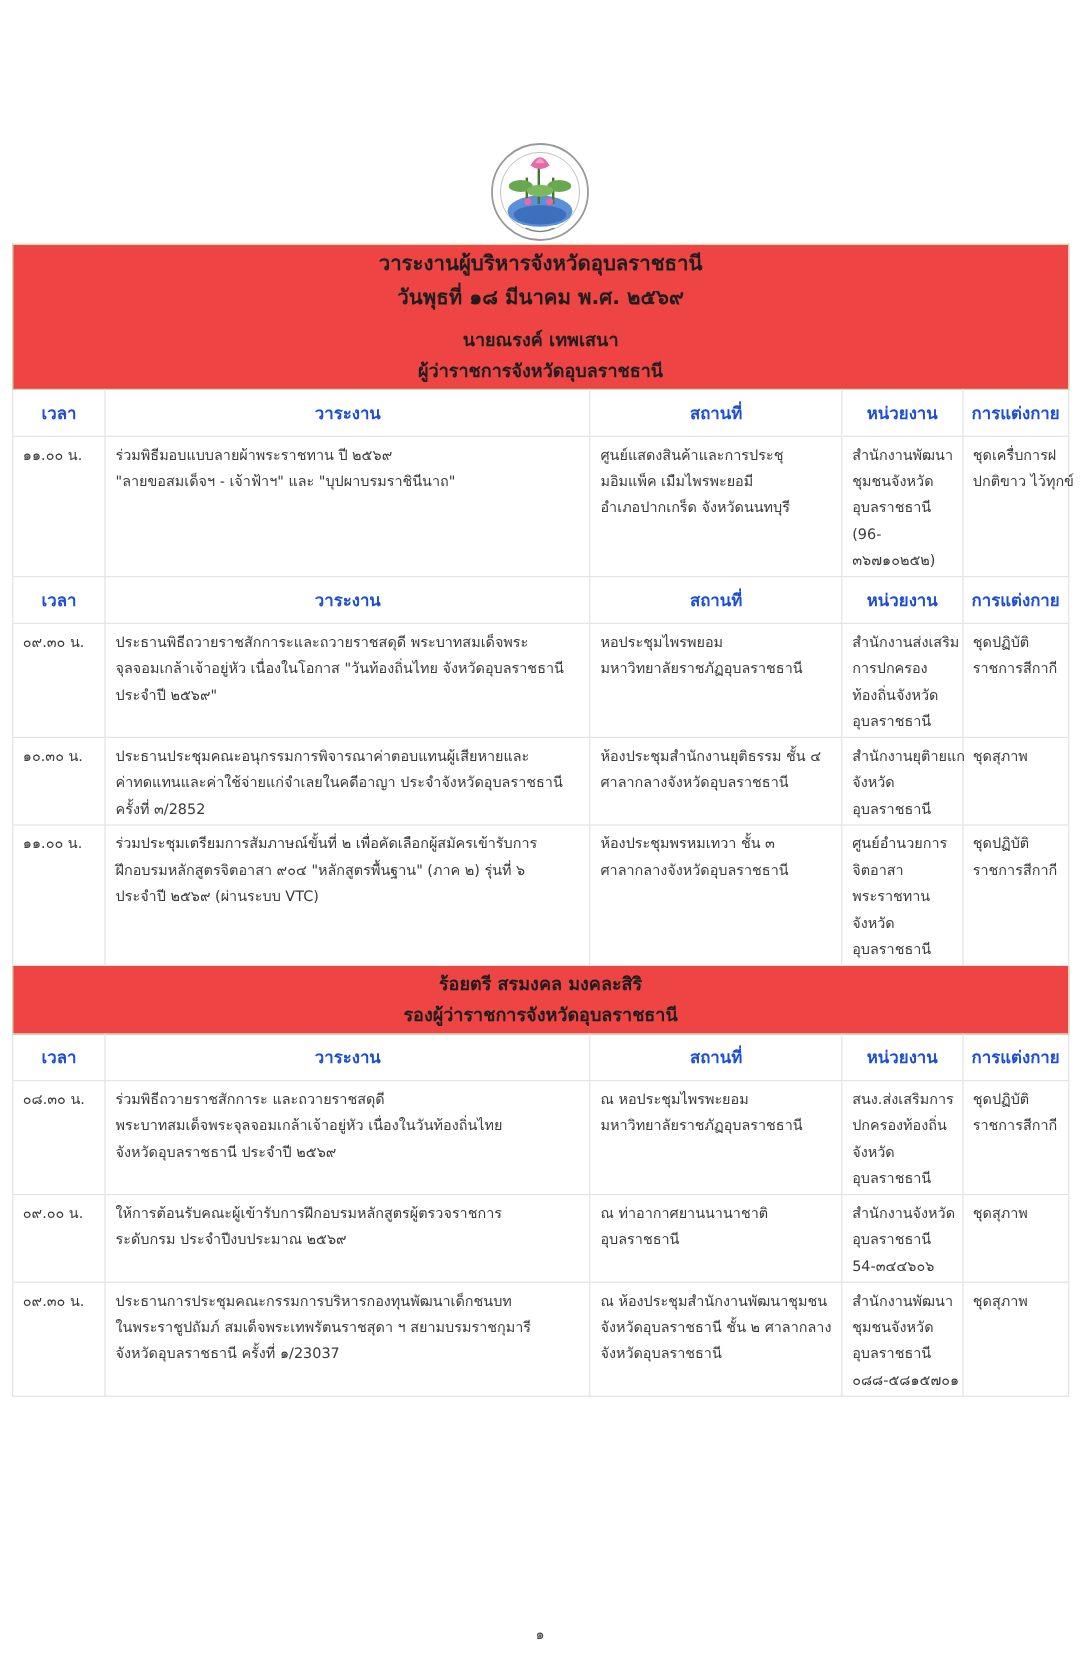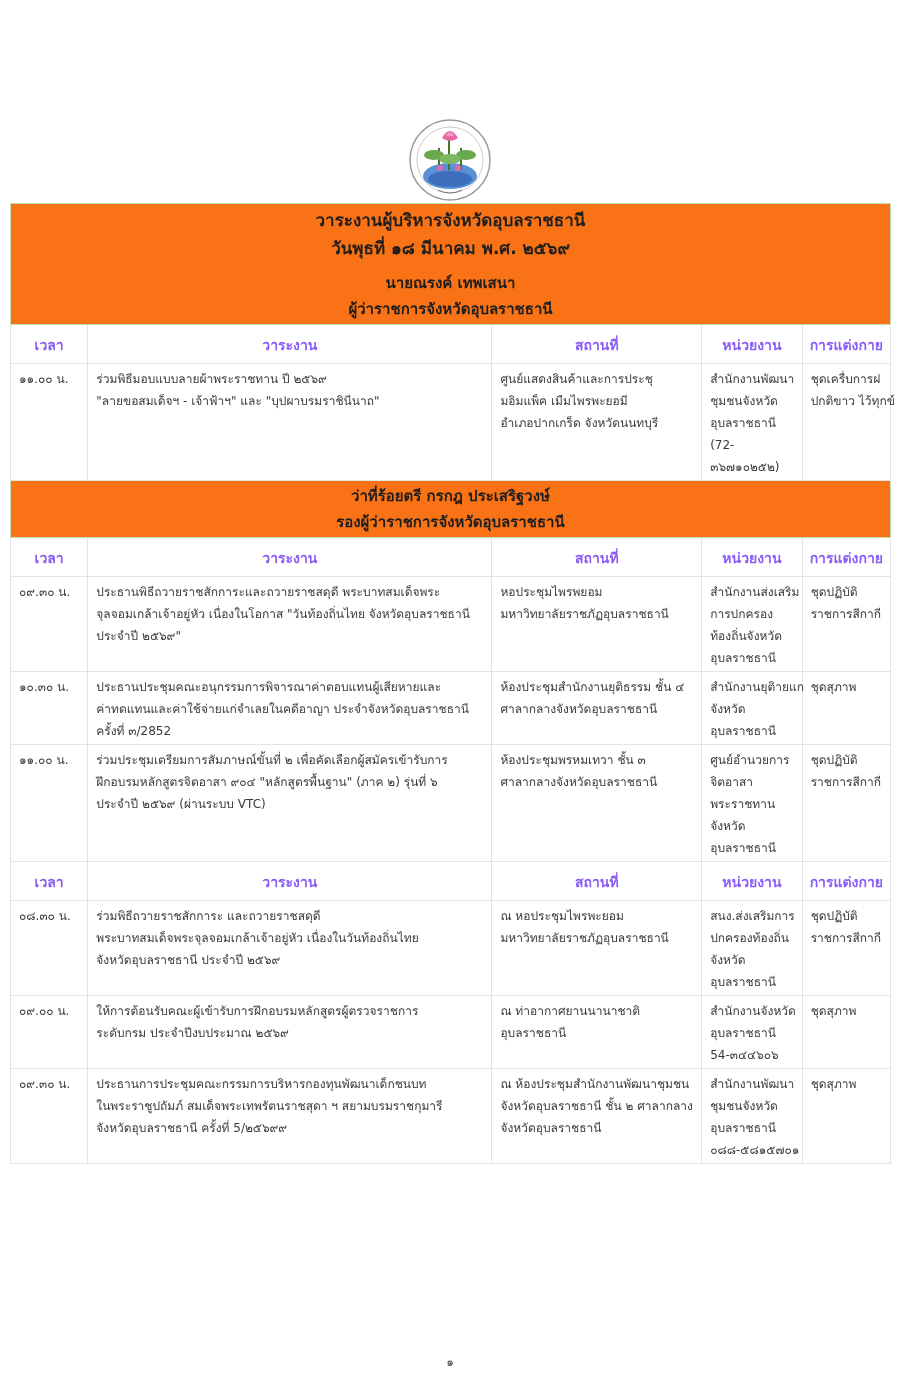--- a/index.html
+++ b/index.html
@@ -14,28 +14,28 @@
     position: absolute; left: 10px; top: 203px; width: 881px;
     border-collapse: collapse; table-layout: fixed;
   }
   .agenda td, .agenda th {
     border: 1px solid #e3e3e3; vertical-align: top;
     font-size: 12px; line-height: 22px; padding: 4px 8px 2px 8px;
     font-weight: normal; text-align: left; color: #3a3a3a;
     word-wrap: break-word;
   }
   .agenda .banner td {
-    background: #f97316; border: 1px solid #c6dfb1; text-align: center;
+    background: #ef4444; border: 1px solid #c6dfb1; text-align: center;
     font-weight: bold; color: #1e1e1e; font-size: 15px; line-height: 26px;
     padding: 2px 4px;
   }
   .agenda .banner .title { font-size: 17px; line-height: 28px; }
   .agenda .banner .gap { height: 8px; }
   .agenda .hdr th {
-    text-align: center; font-weight: bold; font-size: 14px; color: #8b5cf6;
+    text-align: center; font-weight: bold; font-size: 14px; color: #1d4ed8;
     padding: 9px 6px 7px 6px; line-height: 22px;
   }
   .c-time { width: 70px; }
   .c-agenda { width: 366px; }
   .c-place { width: 190px; }
   .c-unit { width: 91px; }
   .c-dress { width: 80px; }
   .line { display: block; white-space: nowrap; }
   .page-number {
     position: absolute; left: 0; width: 900px; top: 1352px;
@@ -98,32 +98,26 @@
         </td>
         <td>
           <span class="line">ศูนย์แสดงสินค้าและการประชุ</span>
           <span class="line">มอิมแพ็ค เมืมไพรพะยอมี</span>
           <span class="line">อำเภอปากเกร็ด จังหวัดนนทบุรี</span>
         </td>
         <td>
           <span class="line">สำนักงานพัฒนา</span>
           <span class="line">ชุมชนจังหวัด</span>
           <span class="line">อุบลราชธานี</span>
-          <span class="line">(72-</span>
+          <span class="line">(96-</span>
           <span class="line">๓๖๗๑๐๒๕๒)</span>
         </td>
         <td>
           <span class="line">ชุดเครื่บการฝ</span>
           <span class="line">ปกติขาว ไว้ทุกข์</span>
-        </td>
-      </tr>
-      <tr class="banner">
-        <td colspan="5">
-          <span class="line">ว่าที่ร้อยตรี กรกฎ  ประเสริฐวงษ์</span>
-          <span class="line">รองผู้ว่าราชการจังหวัดอุบลราชธานี</span>
         </td>
       </tr>
       <tr class="hdr">
         <th>เวลา</th>
         <th>วาระงาน</th>
         <th>สถานที่</th>
         <th>หน่วยงาน</th>
         <th>การแต่งกาย</th>
       </tr>
       <tr>
@@ -184,20 +178,26 @@
           <span class="line">จิตอาสา</span>
           <span class="line">พระราชทาน</span>
           <span class="line">จังหวัด</span>
           <span class="line">อุบลราชธานี</span>
         </td>
         <td>
           <span class="line">ชุดปฏิบัติ</span>
           <span class="line">ราชการสีกากี</span>
         </td>
       </tr>
+      <tr class="banner">
+        <td colspan="5">
+          <span class="line">ร้อยตรี สรมงคล  มงคละสิริ</span>
+          <span class="line">รองผู้ว่าราชการจังหวัดอุบลราชธานี</span>
+        </td>
+      </tr>
       <tr class="hdr">
         <th>เวลา</th>
         <th>วาระงาน</th>
         <th>สถานที่</th>
         <th>หน่วยงาน</th>
         <th>การแต่งกาย</th>
       </tr>
       <tr>
         <td>๐๘.๓๐ น.</td>
         <td>
@@ -237,21 +237,21 @@
         </td>
         <td>
           <span class="line">ชุดสุภาพ</span>
         </td>
       </tr>
       <tr>
         <td>๐๙.๓๐ น.</td>
         <td>
           <span class="line">ประธานการประชุมคณะกรรมการบริหารกองทุนพัฒนาเด็กชนบท</span>
           <span class="line">ในพระราชูปถัมภ์ สมเด็จพระเทพรัตนราชสุดา ฯ สยามบรมราชกุมารี</span>
-          <span class="line">จังหวัดอุบลราชธานี ครั้งที่ 5/๒๕๖๙๙</span>
+          <span class="line">จังหวัดอุบลราชธานี ครั้งที่ ๑/23037</span>
         </td>
         <td>
           <span class="line">ณ ห้องประชุมสำนักงานพัฒนาชุมชน</span>
           <span class="line">จังหวัดอุบลราชธานี ชั้น ๒ ศาลากลาง</span>
           <span class="line">จังหวัดอุบลราชธานี</span>
         </td>
         <td>
           <span class="line">สำนักงานพัฒนา</span>
           <span class="line">ชุมชนจังหวัด</span>
           <span class="line">อุบลราชธานี</span>

